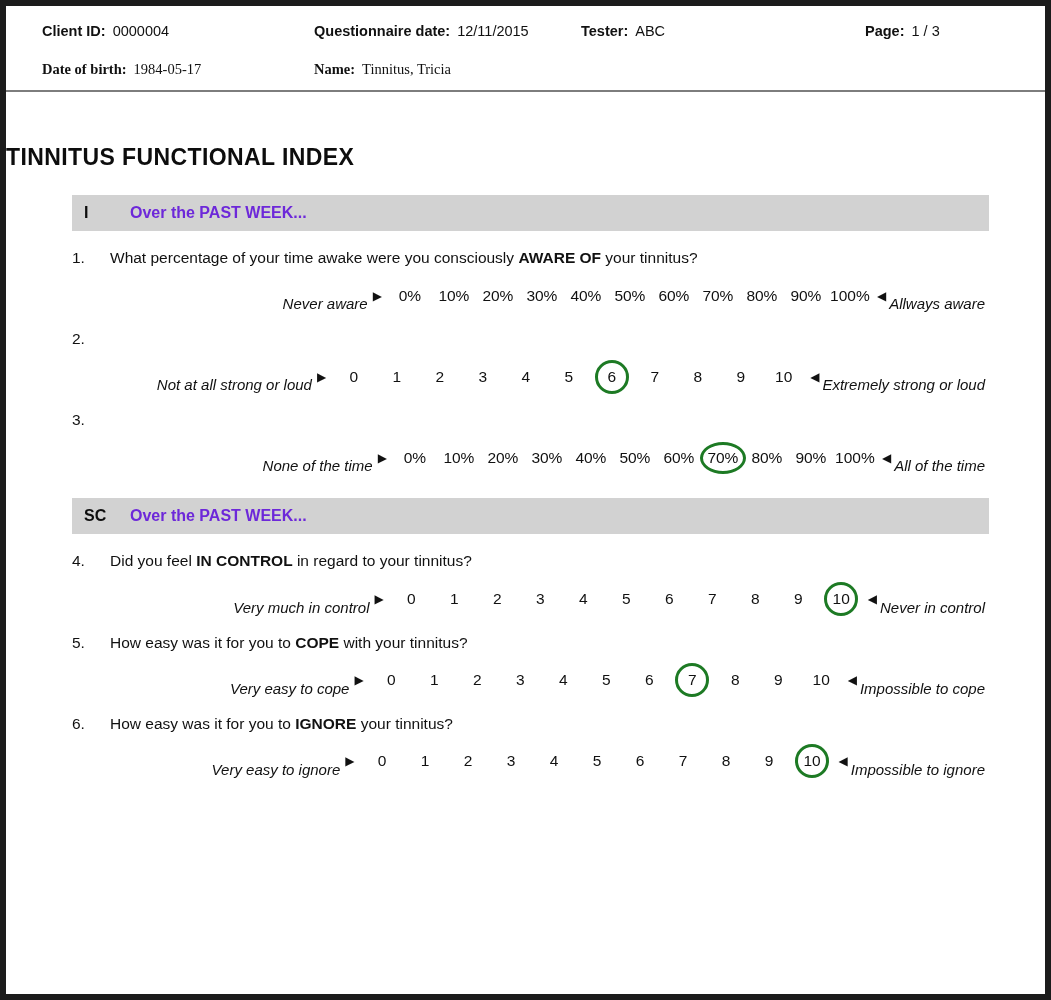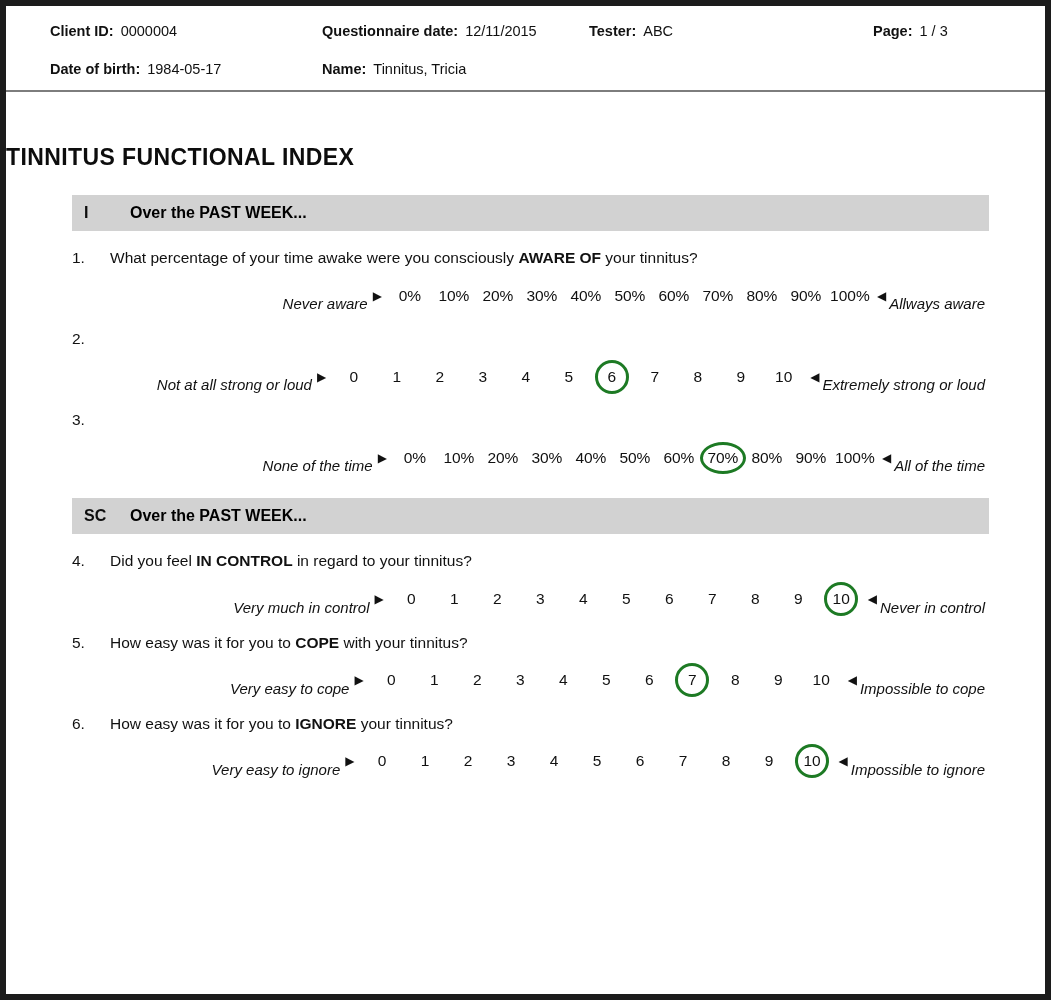--- a/index.html
+++ b/index.html
@@ -33,27 +33,27 @@
   
   .hdr {
     position: relative;
     height: 84px;
     padding: 0;
     border-bottom: 2px solid #7d7d7d;
     background: #ffffff;
   }
   .hdr-row {
     position: absolute;
-    left: 16px;
+    left: 8px;
     right: 0;
     height: 28px;
     display: block;
   }
   .hdr-row.r1 { top: 16px; }
-  .hdr-row.r2 { top: 54px; }
+  .hdr-row.r2 { top: 54px; font-family: Liberation Serif, serif; }
 
   .hdr-field {
     position: absolute;
     white-space: nowrap;
     font-size: 14.5px;
     line-height: 18px;
   }
   .hdr-label {
     font-weight: bold;
     color: #111111;
@@ -109,21 +109,21 @@
   .band-code {
     font-weight: bold;
     font-size: 16px;
     color: #0d0d0d;
     width: 46px;
     flex: none;
   }
   .band-label {
     font-weight: bold;
     font-size: 16px;
-    color: #000000;
+    color: #6d28d9;
   }
 
   
   .q {
     margin: 17px 56px 0 66px;
   }
   .q-text {
     font-size: 15.5px;
     line-height: 1.3;
     color: #111111;

